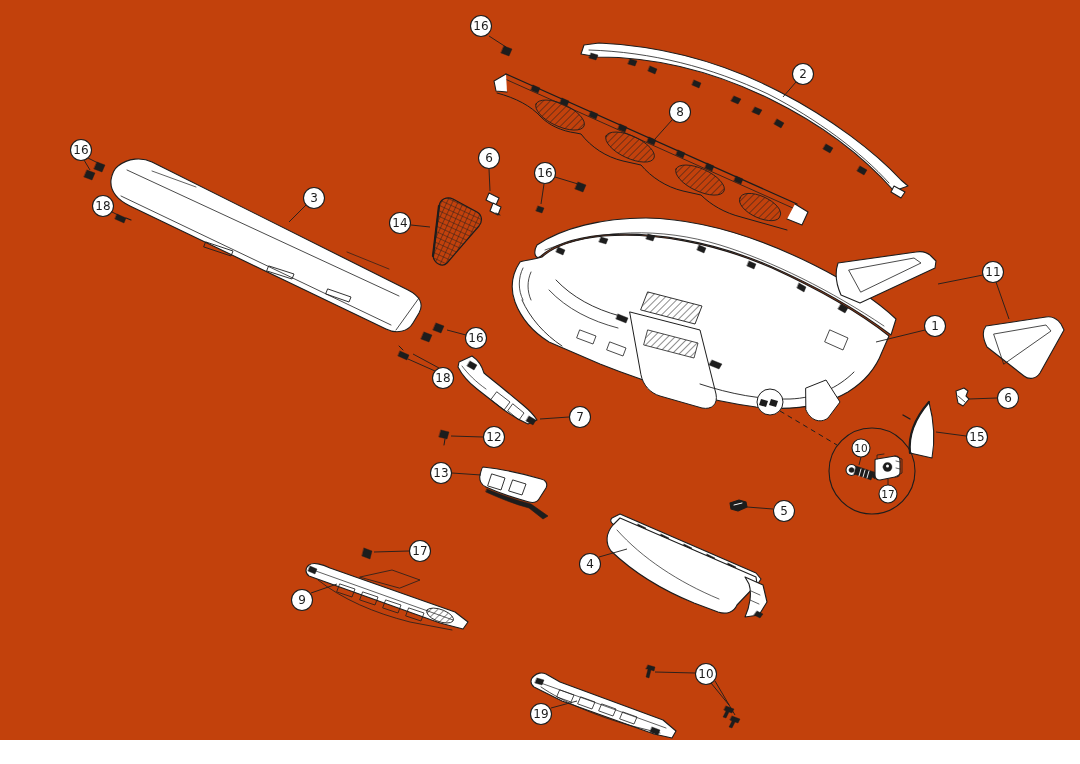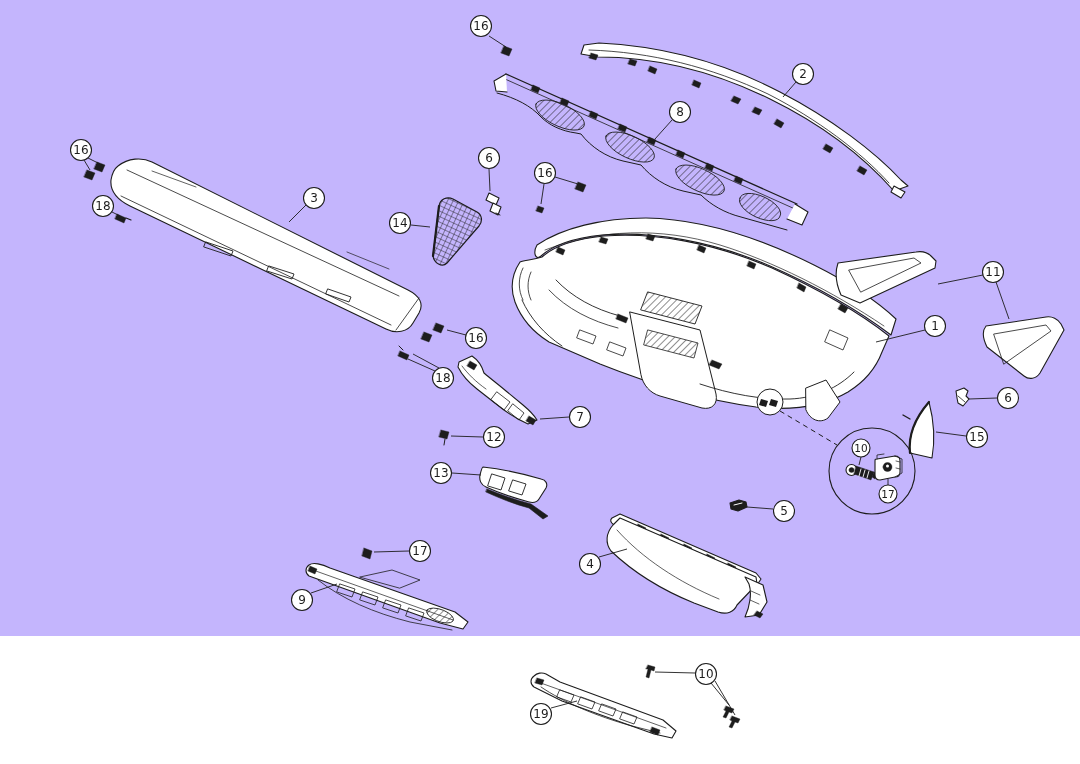--- a/index.html
+++ b/index.html
@@ -1,17 +1,17 @@
 <!DOCTYPE html>
 <html><head>
 <meta charset="utf-8">
 <style>
   html, body { margin: 0; padding: 0; background: #ffffff; }
   body { width: 1080px; height: 764px; overflow: hidden; font-family: "DejaVu Sans", sans-serif; }
-  .stage { position: relative; width: 1080px; height: 636px; background: #c4b5fd; }
+  .stage { position: relative; width: 1080px; height: 740px; background: #c2410c; }
   svg { display: block; }
   text { user-select: none; }
 </style>
 </head>
 <body>
 
 <div class="stage">
   <svg viewBox="0 0 1080 764" width="1080" height="764" xmlns="http://www.w3.org/2000/svg">
     <defs>
       <pattern id="hatch" width="5" height="5" patternUnits="userSpaceOnUse" patternTransform="rotate(45)">

